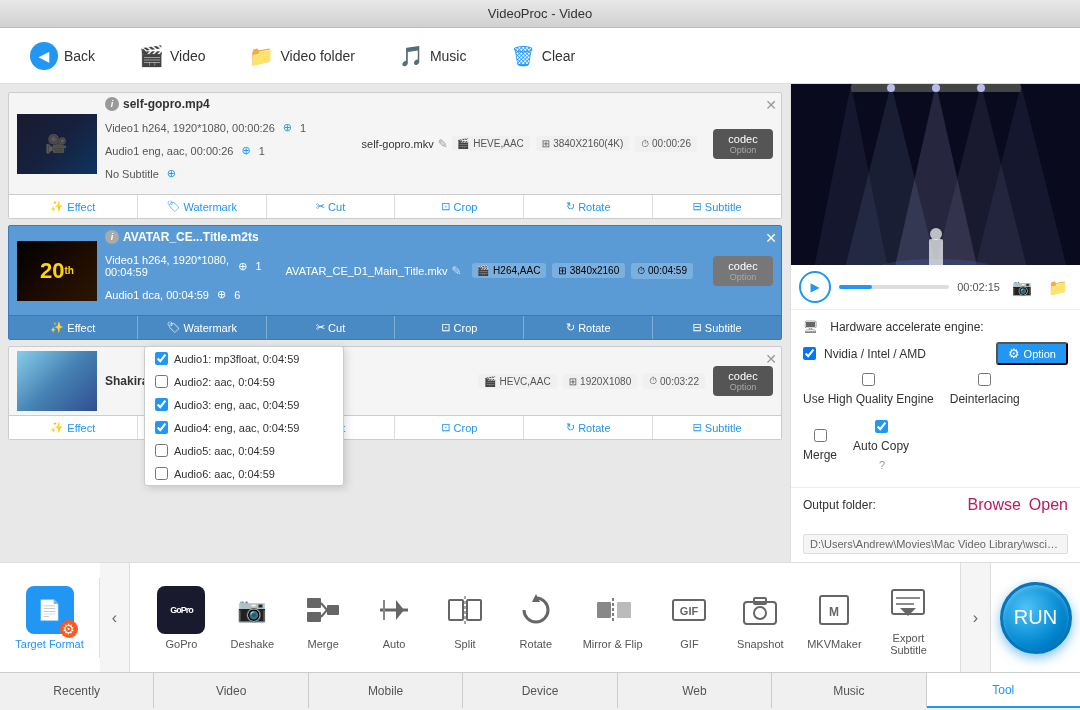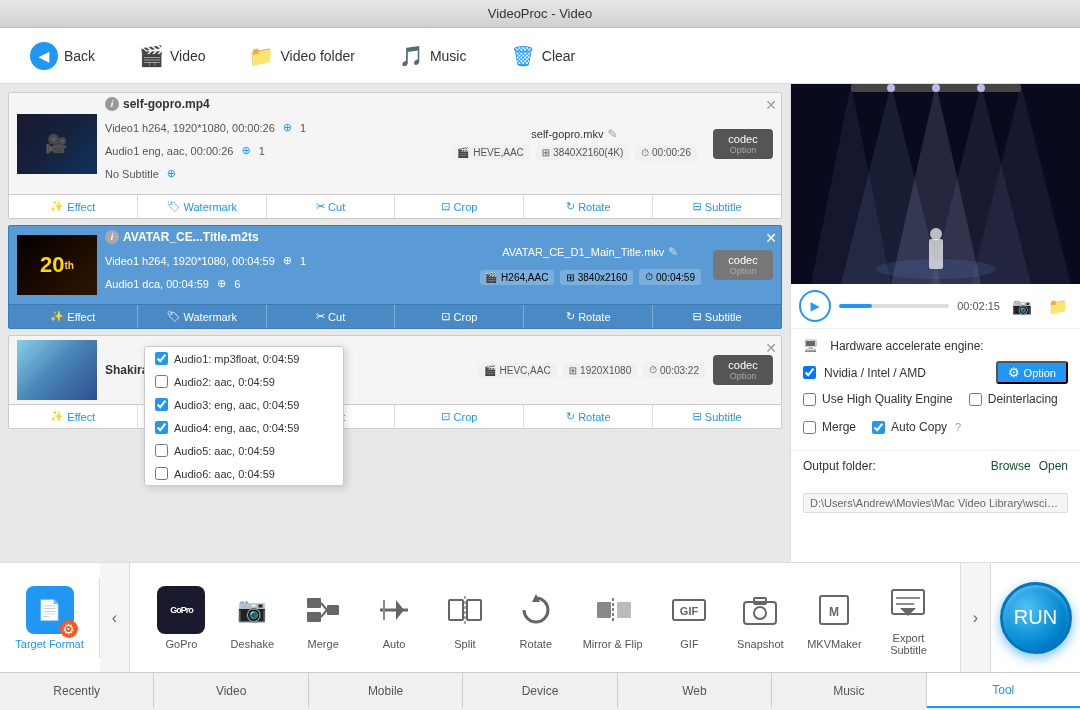--- a/index.html
+++ b/index.html
@@ -283,39 +283,40 @@
       align-items: center;
       gap: 4px;
     }
     .gear-icon { font-size: 13px; }
     
     .checkbox-row {
       display: flex;
       align-items: center;
       gap: 6px;
       margin-bottom: 6px;
+      flex-direction: column;
     }
     .checkbox-row input[type=checkbox] { accent-color: #2196F3; }
     .checkbox-label { font-size: 12px; color: #333; }
     
     .output-folder {
       padding: 8px 12px;
       border-top: 1px solid #eee;
     }
     .folder-header {
       display: flex;
       align-items: center;
       justify-content: space-between;
       margin-bottom: 20px;
     }
     .folder-label { font-size: 12px; color: #333; font-weight: 500; }
     .folder-actions { display: flex; gap: 8px; }
     .folder-action-btn {
-      font-size: 12px;
-      color: #14532d;
+      font-size: 16px;
+      color: #be185d;
       background: none;
       border: none;
       cursor: pointer;
     }
     .folder-path {
       font-size: 11px;
       color: #666;
       background: #f5f5f5;
       padding: 3px 6px;
       border-radius: 2px;
@@ -570,21 +571,21 @@
             <div class="info-line">
               <span>Audio1  eng, aac, 00:00:26</span>
               <span style="color:#2196F3; cursor:pointer;">⊕</span>
               <span>1</span>
             </div>
             <div class="info-line">
               <span>No Subtitle</span>
               <span style="color:#2196F3; cursor:pointer;">⊕</span>
             </div>
           </div>
-          <div style="display:flex;flex-direction:column;align-items:center;gap:4px;margin:0 8px;">
+          <div style="display:flex;align-items:center;gap:4px;margin:0 8px;">
             <div style="display:flex;align-items:center;gap:4px;font-size:11px;">
               <span style="color:#333;">self-gopro.mkv</span>
               <span class="edit-icon">✎</span>
             </div>
             <div style="display:flex;align-items:center;gap:6px;">
               <div class="output-badge dark">
                 <span>🎬</span>
                 <span>HEVE,AAC</span>
               </div>
               <div class="output-badge dark">
@@ -645,21 +646,21 @@
               <span>Video1  h264, 1920*1080, 00:04:59</span>
               <span style="color:white; cursor:pointer;">⊕</span>
               <span>1</span>
             </div>
             <div class="info-line">
               <span>Audio1  dca, 00:04:59</span>
               <span style="color:white; cursor:pointer;">⊕</span>
               <span>6</span>
             </div>
           </div>
-          <div style="display:flex;flex-direction:column;align-items:center;gap:10px;margin:0 4px;">
+          <div style="display:flex;flex-direction:row;align-items:center;gap:10px;margin:0 12px;">
             <div style="display:flex;align-items:center;gap:4px;font-size:11px;color:white;">
               <span>AVATAR_CE_D1_Main_Title.mkv</span>
               <span class="edit-icon" style="color:rgba(255,255,255,0.7);">✎</span>
             </div>
             <div style="display:flex;align-items:center;gap:6px;">
               <div class="output-badge">
                 <span>🎬</span>
                 <span>H264,AAC</span>
               </div>
               <div class="output-badge">

